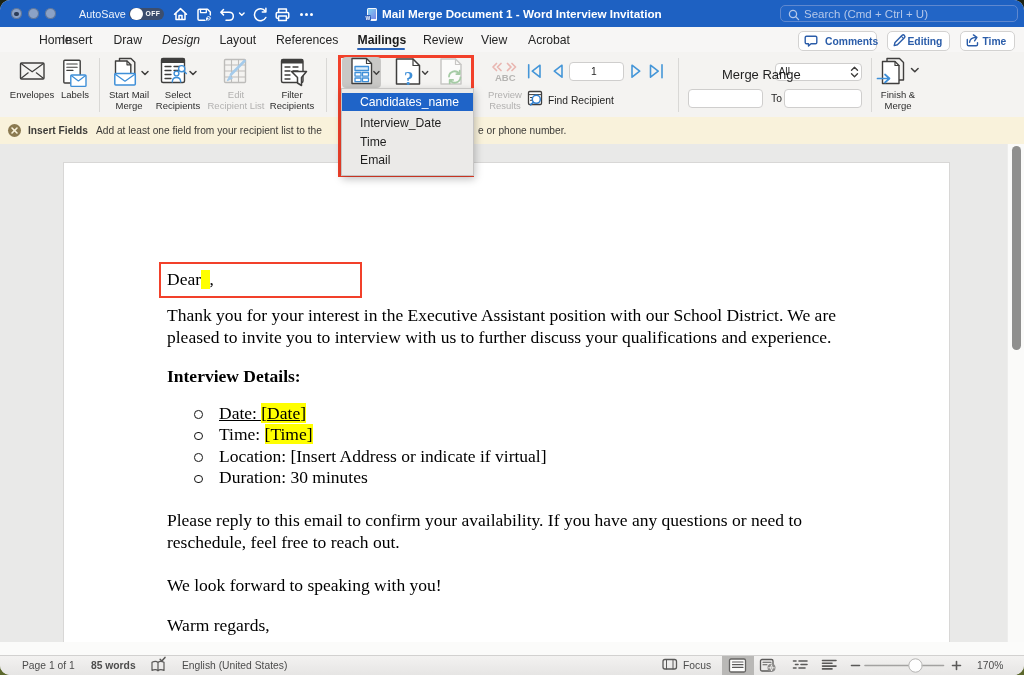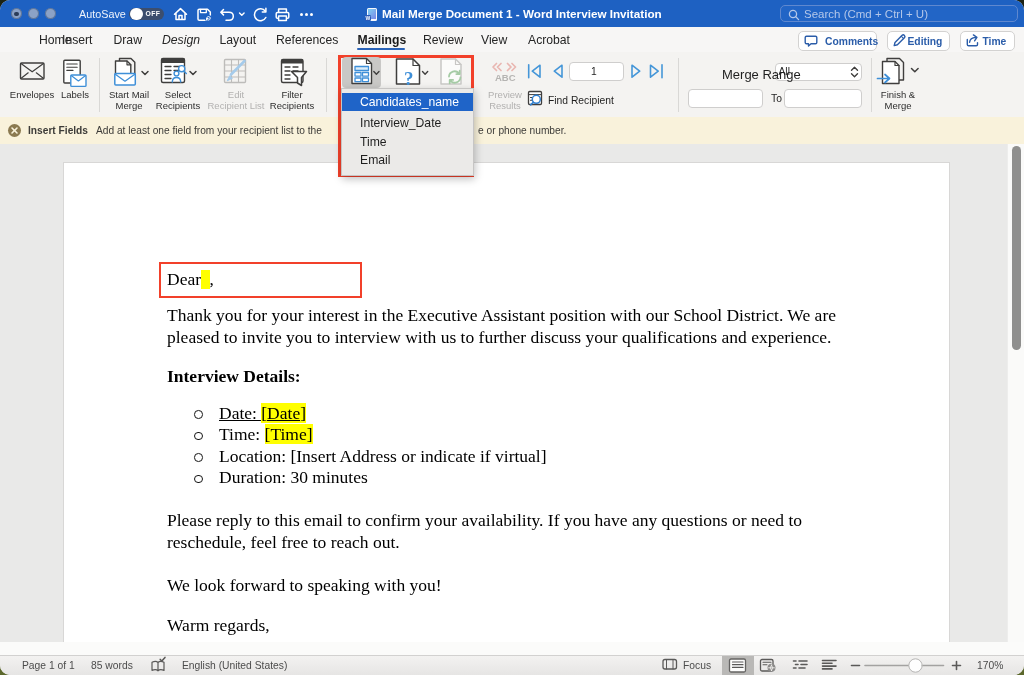--- a/index.html
+++ b/index.html
@@ -277,21 +277,21 @@
   <div class="dt" style="left:219px;top:444.5px;">Location: [Insert Address or indicate if virtual]</div>
   <div class="dt" style="left:219px;top:466px;">Duration: 30 minutes</div>
   <div class="dt" style="left:167px;top:509px;">Please reply to this email to confirm your availability. If you have any questions or need to<br>reschedule, feel free to reach out.</div>
   <div class="dt" style="left:167px;top:573.5px;">We look forward to speaking with you!</div>
   <div class="dt" style="left:167px;top:614px;">Warm regards,</div>
 
   <div class="hstrip"></div>
 
   <div class="statusbar">
     <div class="stxt2" style="left:22px;top:4px;">Page 1 of 1</div>
-    <div class="stxt2" style="left:91px;top:4px;">85 words</div>
+    <div class="stxt2" style="left:91px;top:4px;font-weight:bold;">85 words</div>
     <div class="stxt2" style="left:182px;top:4px;">English (United States)</div>
     <div class="stxt2" style="left:683px;top:4px;">Focus</div>
     <div style="position:absolute;left:722px;top:0px;width:32px;height:20px;background:#b9b8b6;"></div>
     <div class="stxt2" style="left:977px;top:4px;">170%</div>
     <svg id="staticons" width="1024" height="20" viewBox="0 0 1024 20" style="position:absolute;left:0;top:0;" fill="none" stroke="#5a5958" stroke-width="1.3" stroke-linecap="round" stroke-linejoin="round">
 
       <path d="M152 6.3 C154.5 5.1 156.8 5.3 158 6.5 C159.2 5.3 161.5 5.1 164 6.3 L164 14.4 C161.5 13.4 159.2 13.6 158 14.8 C156.8 13.6 154.5 13.4 152 14.4 Z M158 6.5 L158 14.8" stroke-width="1.2"></path>
       <path d="M160.2 3.4 L161.8 5.1 L165 1.4" stroke-width="1.5"></path>
 
       <rect x="663" y="3.5" width="13.5" height="9.5" rx="2"></rect>

